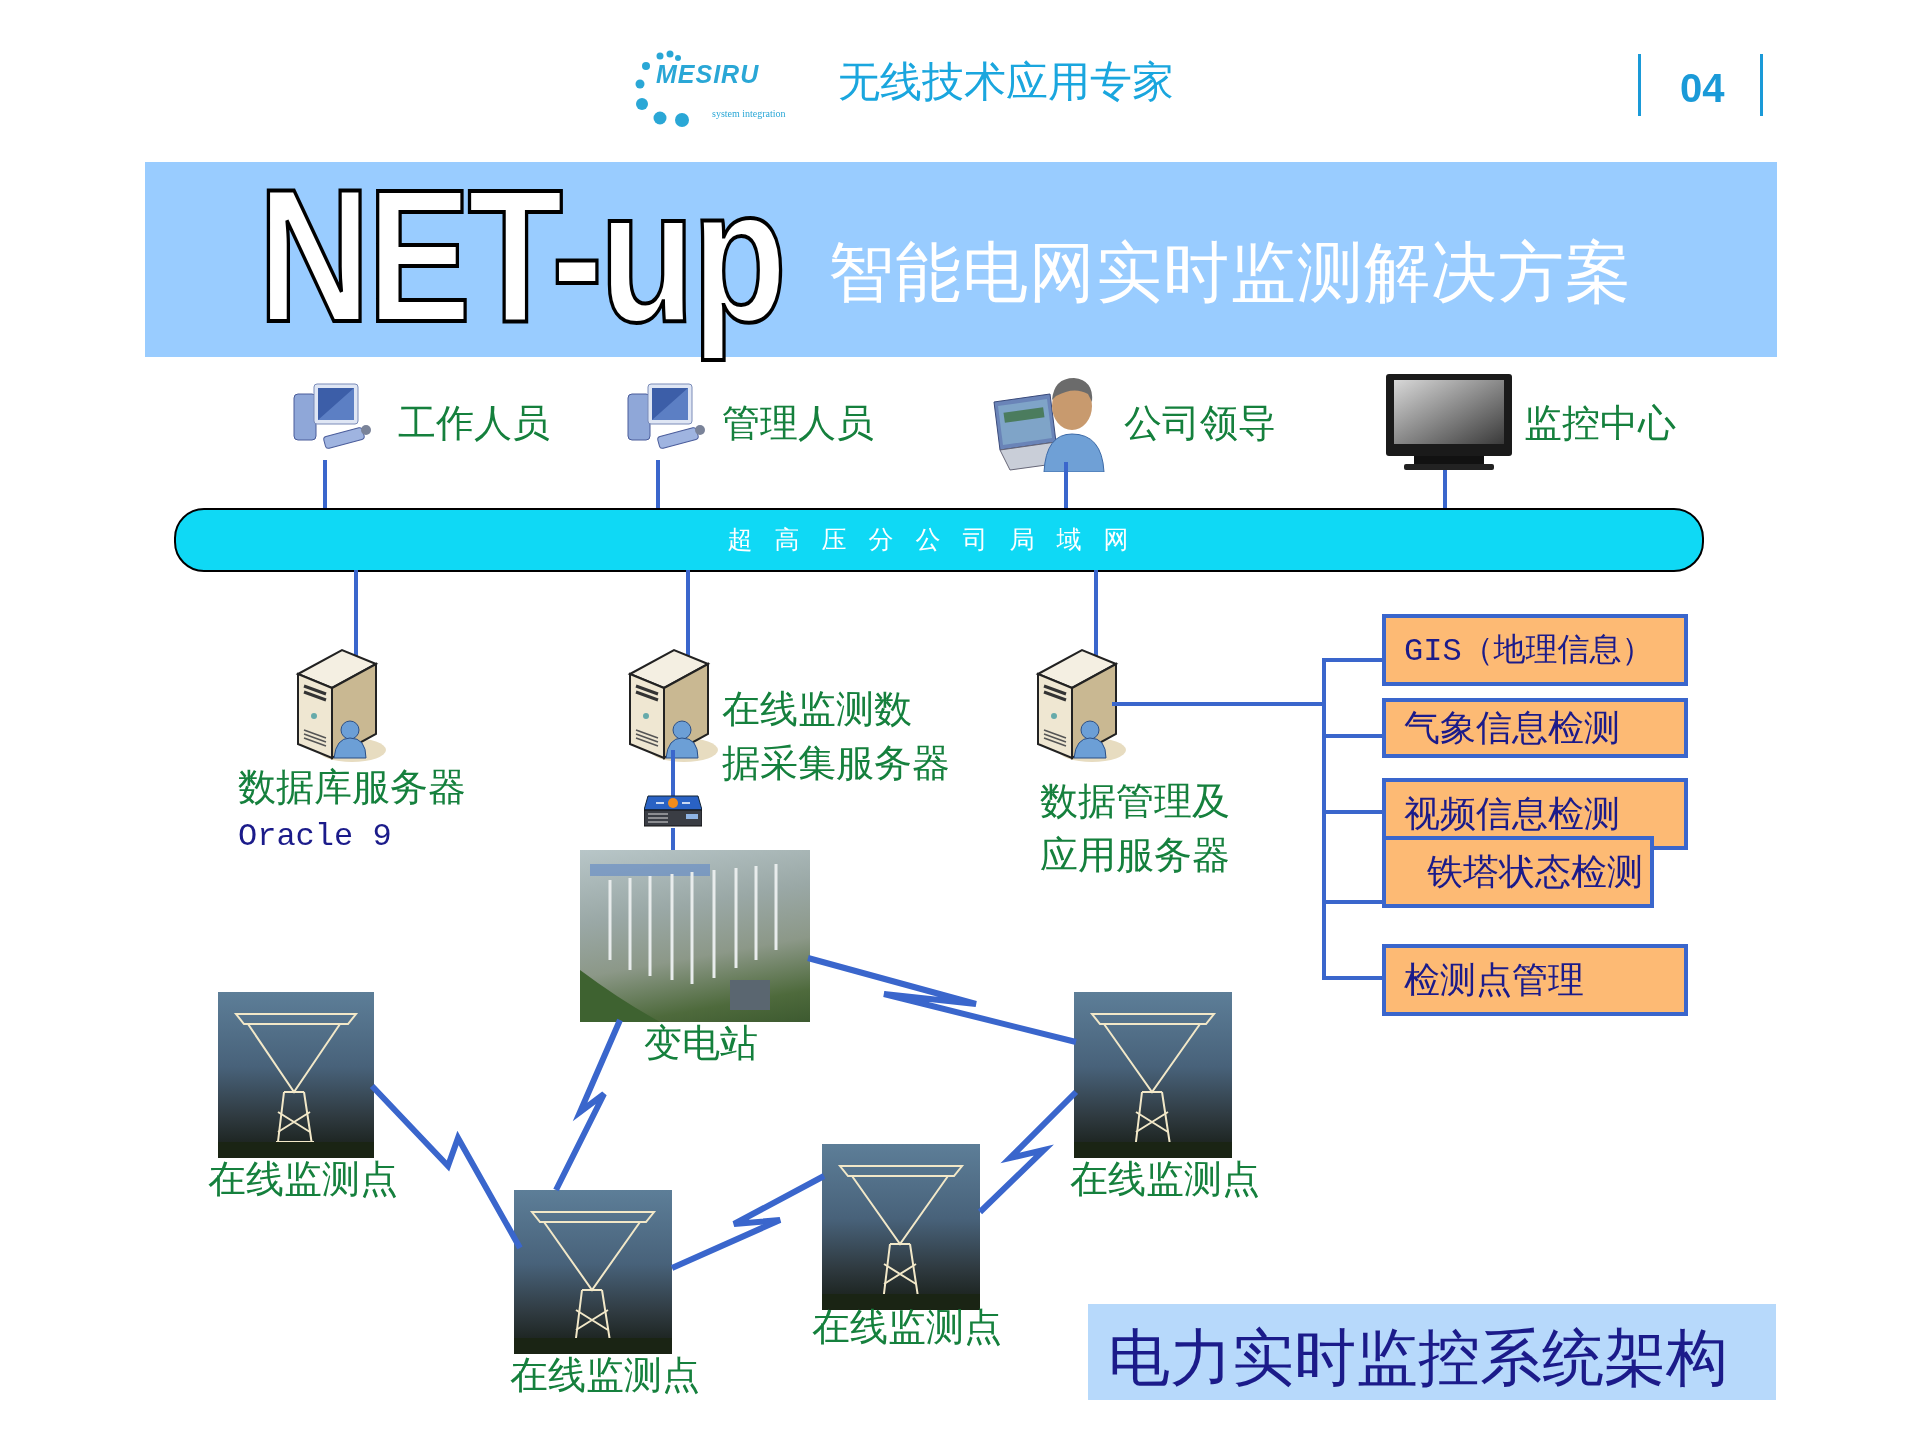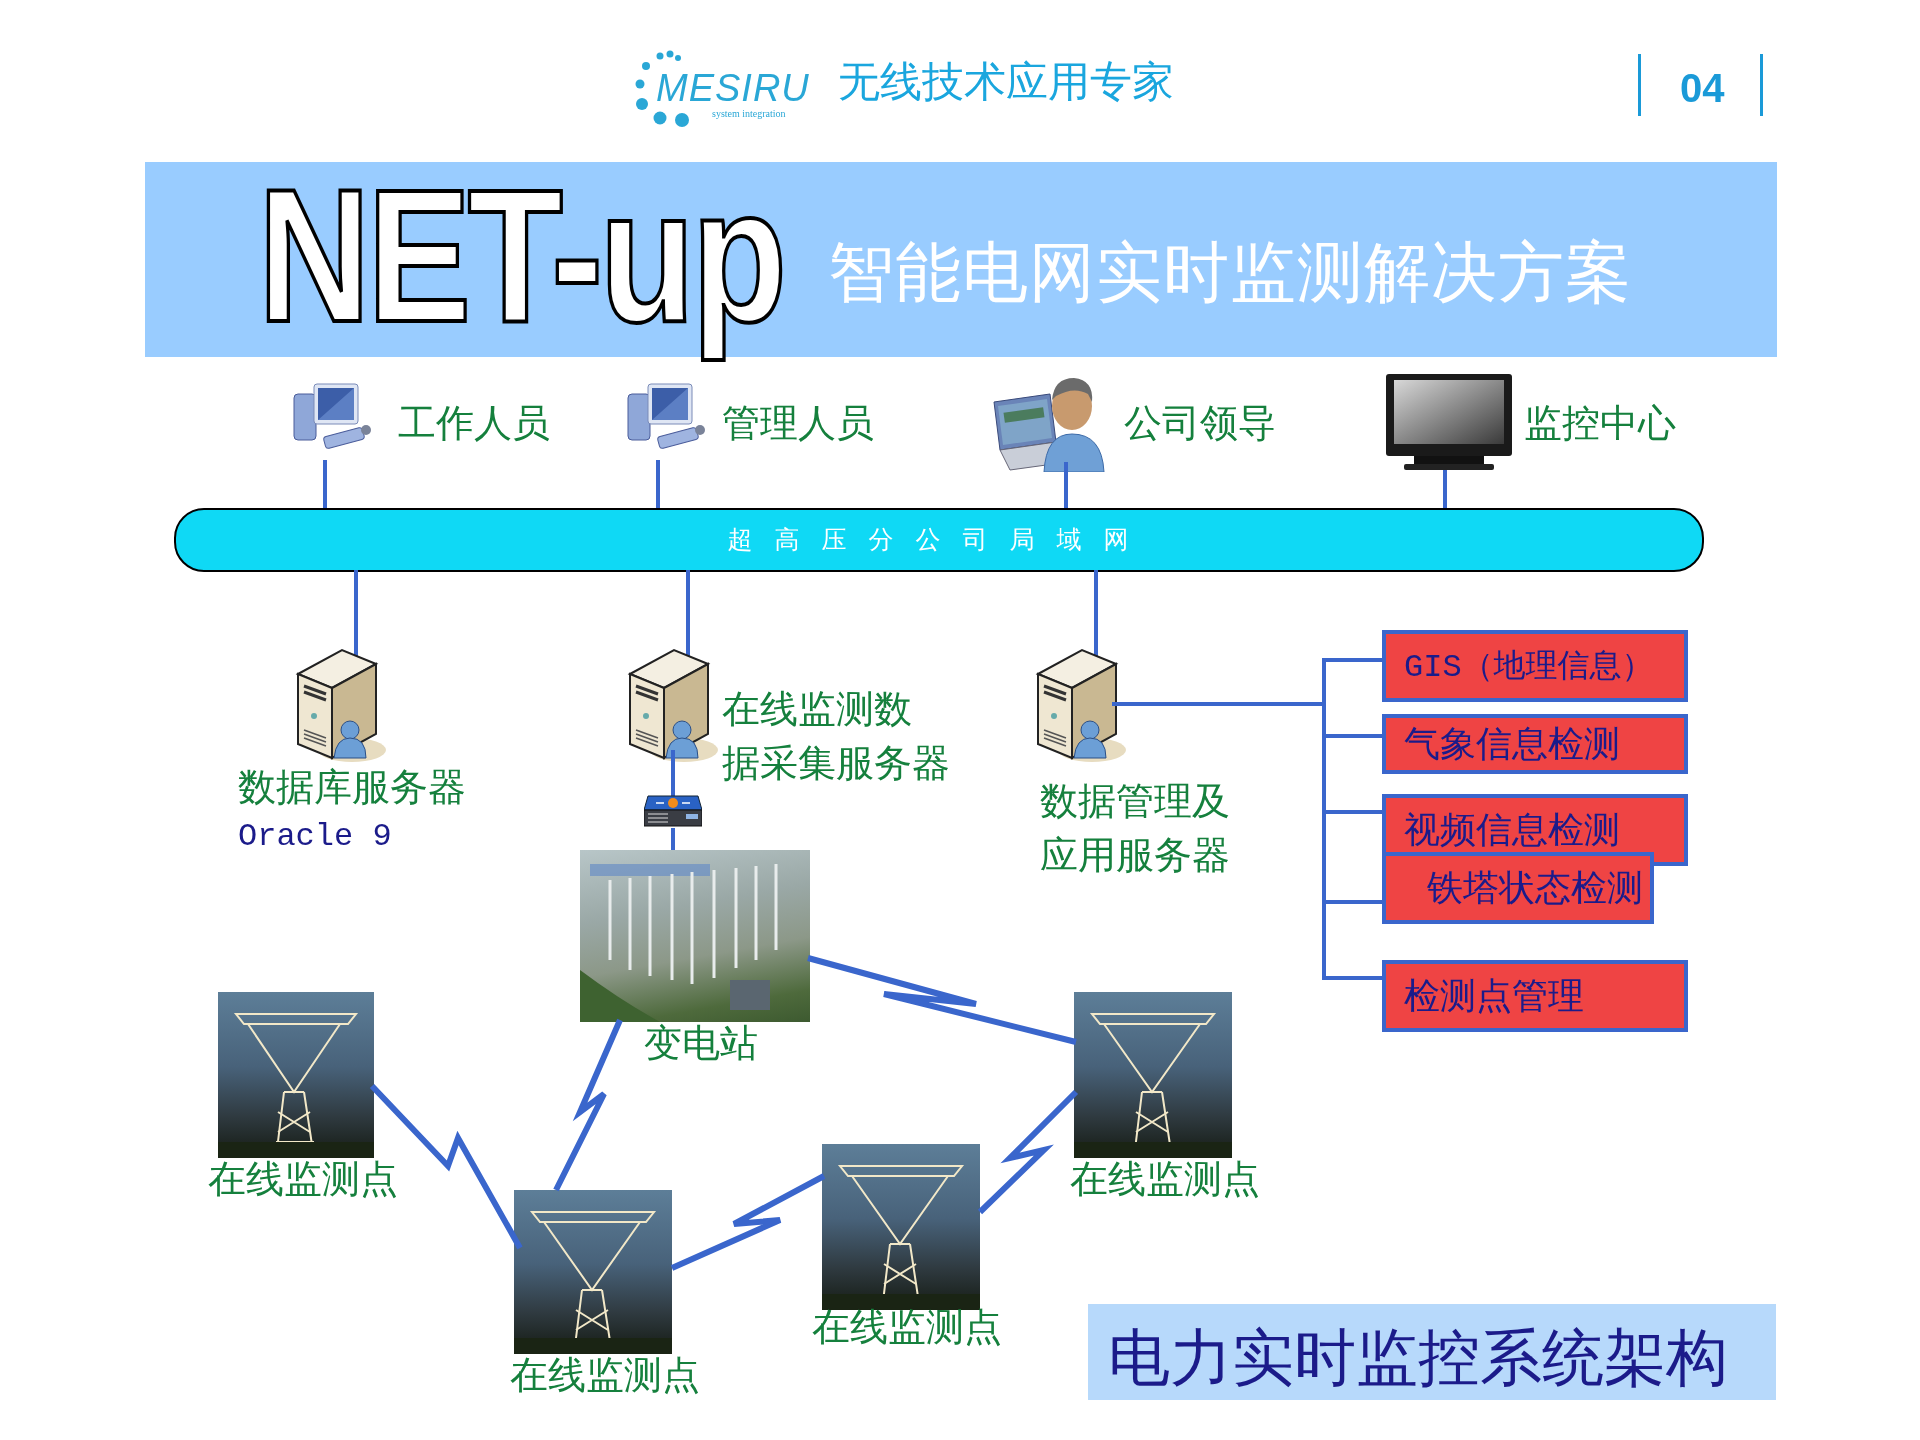--- a/index.html
+++ b/index.html
@@ -1,32 +1,32 @@
 <!DOCTYPE html>
 <html><head>
 <meta charset="utf-8">
 <style>
   html,body{margin:0;padding:0;background:#ffffff;}
   body{width:1920px;height:1440px;position:relative;overflow:hidden;font-family:"DejaVu Sans","Liberation Sans",sans-serif;}
   .abs{position:absolute;}
-  .logo-text{color:#2aa7d6;font-style:italic;font-weight:normal;font-size:38px;letter-spacing:1px;font-family:"Liberation Sans",sans-serif;margin-top:7px;}
+  .logo-text{color:#2aa7d6;font-style:italic;font-weight:bold;font-size:25px;letter-spacing:1px;font-family:"Liberation Sans",sans-serif;}
   .logo-sub{color:#2aa7d6;font-size:10px;font-family:Liberation Serif, serif;}
   .slogan{color:#1aa6de;font-size:42px;}
   .page-num{color:#1a9ad8;font-weight:bold;font-size:40px;font-family:"Liberation Sans",sans-serif;}
   .page-bar{background:#1a9ad8;width:3px;height:62px;}
   .banner{background:#99ccff;}
   .net-title{font-family:"Liberation Sans",sans-serif;font-weight:bold;font-size:190px;color:#ffffff;-webkit-text-stroke:4px #000;letter-spacing:-4px;transform:scaleX(0.82);transform-origin:left top;line-height:1;}
   .subtitle{color:#ffffff;font-size:66px;letter-spacing:1px;}
   .label{color:#15803d;font-size:38px;white-space:nowrap;}
   .mono{font-family:"Liberation Mono","DejaVu Sans Mono",monospace;color:#1b1b8a;font-size:32px;white-space:nowrap;}
   .lan{background:#0fd9f5;border:2px solid #000;border-radius:30px;}
   .lan-text{color:#ffffff;font-size:25px;letter-spacing:22px;text-align:center;width:100%;line-height:60px;}
   .vline{background:#3a66cc;width:4px;}
   .hline{background:#3a66cc;height:4px;}
-  .info-box{border:4px solid #3a66cc;background:#ef4444;box-sizing:border-box;color:#1b1b8a;font-size:36px;padding-left:18px;display:flex;align-items:center;white-space:nowrap;margin-top:16px;}
+  .info-box{border:4px solid #3a66cc;background:#fdba74;box-sizing:border-box;color:#1b1b8a;font-size:36px;padding-left:18px;display:flex;align-items:center;white-space:nowrap;}
   .photo{overflow:hidden;}
   .tower-bg{background:linear-gradient(180deg,#5d7e98 0%,#48627a 45%,#2f3a40 75%,#141a12 100%);}
   .sub-bg{background:linear-gradient(170deg,#b8c6c8 0%,#9aa8a6 35%,#8c9888 60%,#4e6a3c 85%,#3d5a30 100%);}
   .footer-box{background:#b7d9fb;}
   .footer-text{color:#1b1b8a;font-size:62px;white-space:nowrap;}
 </style>
 </head>
 <body>
 
 <div class="abs" style="left:632px;top:48px;width:185px;height:84px;">

